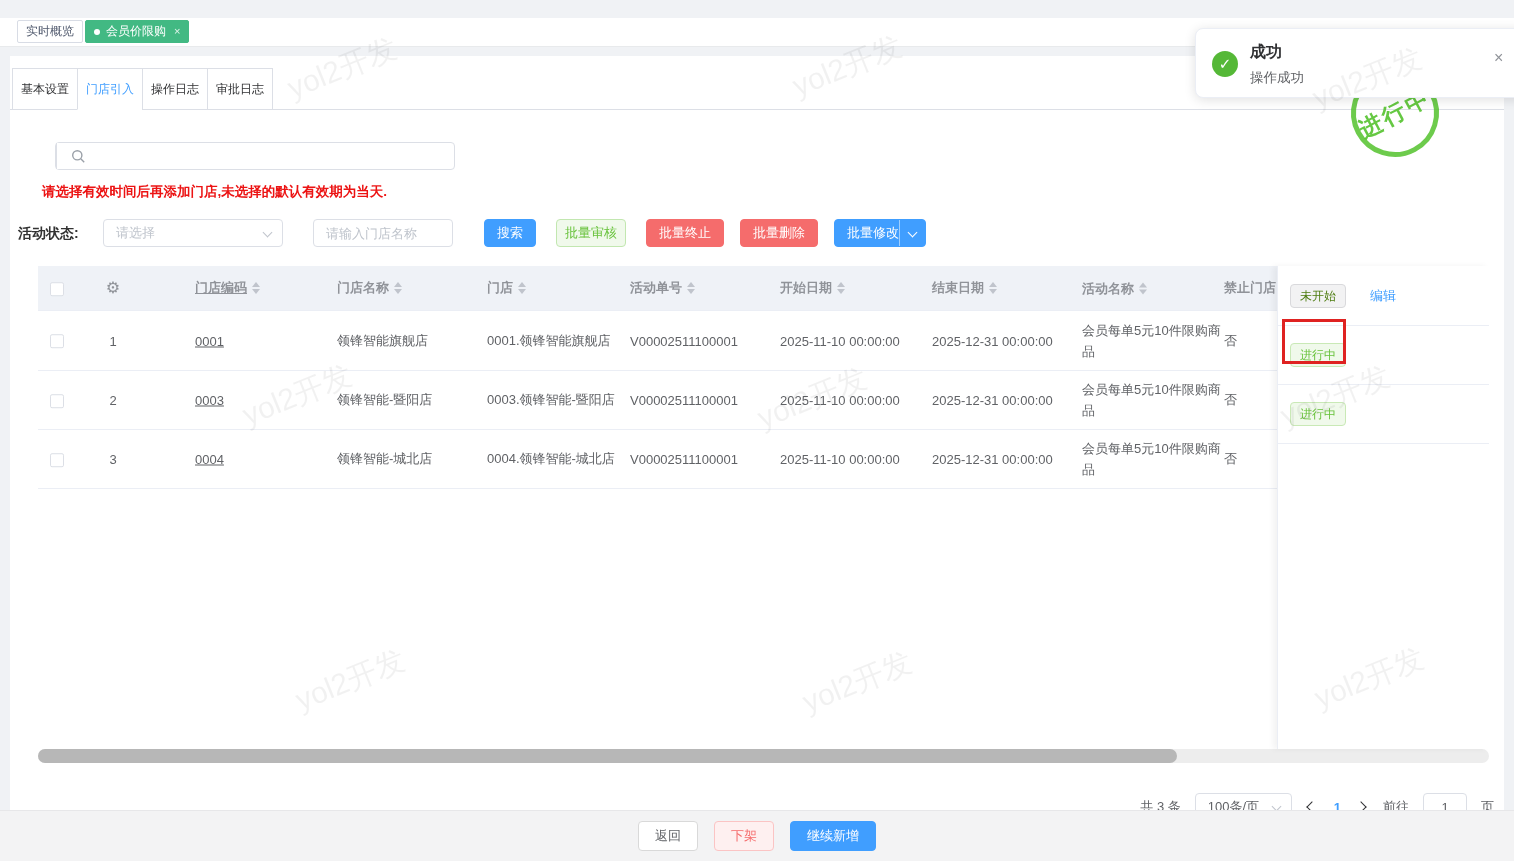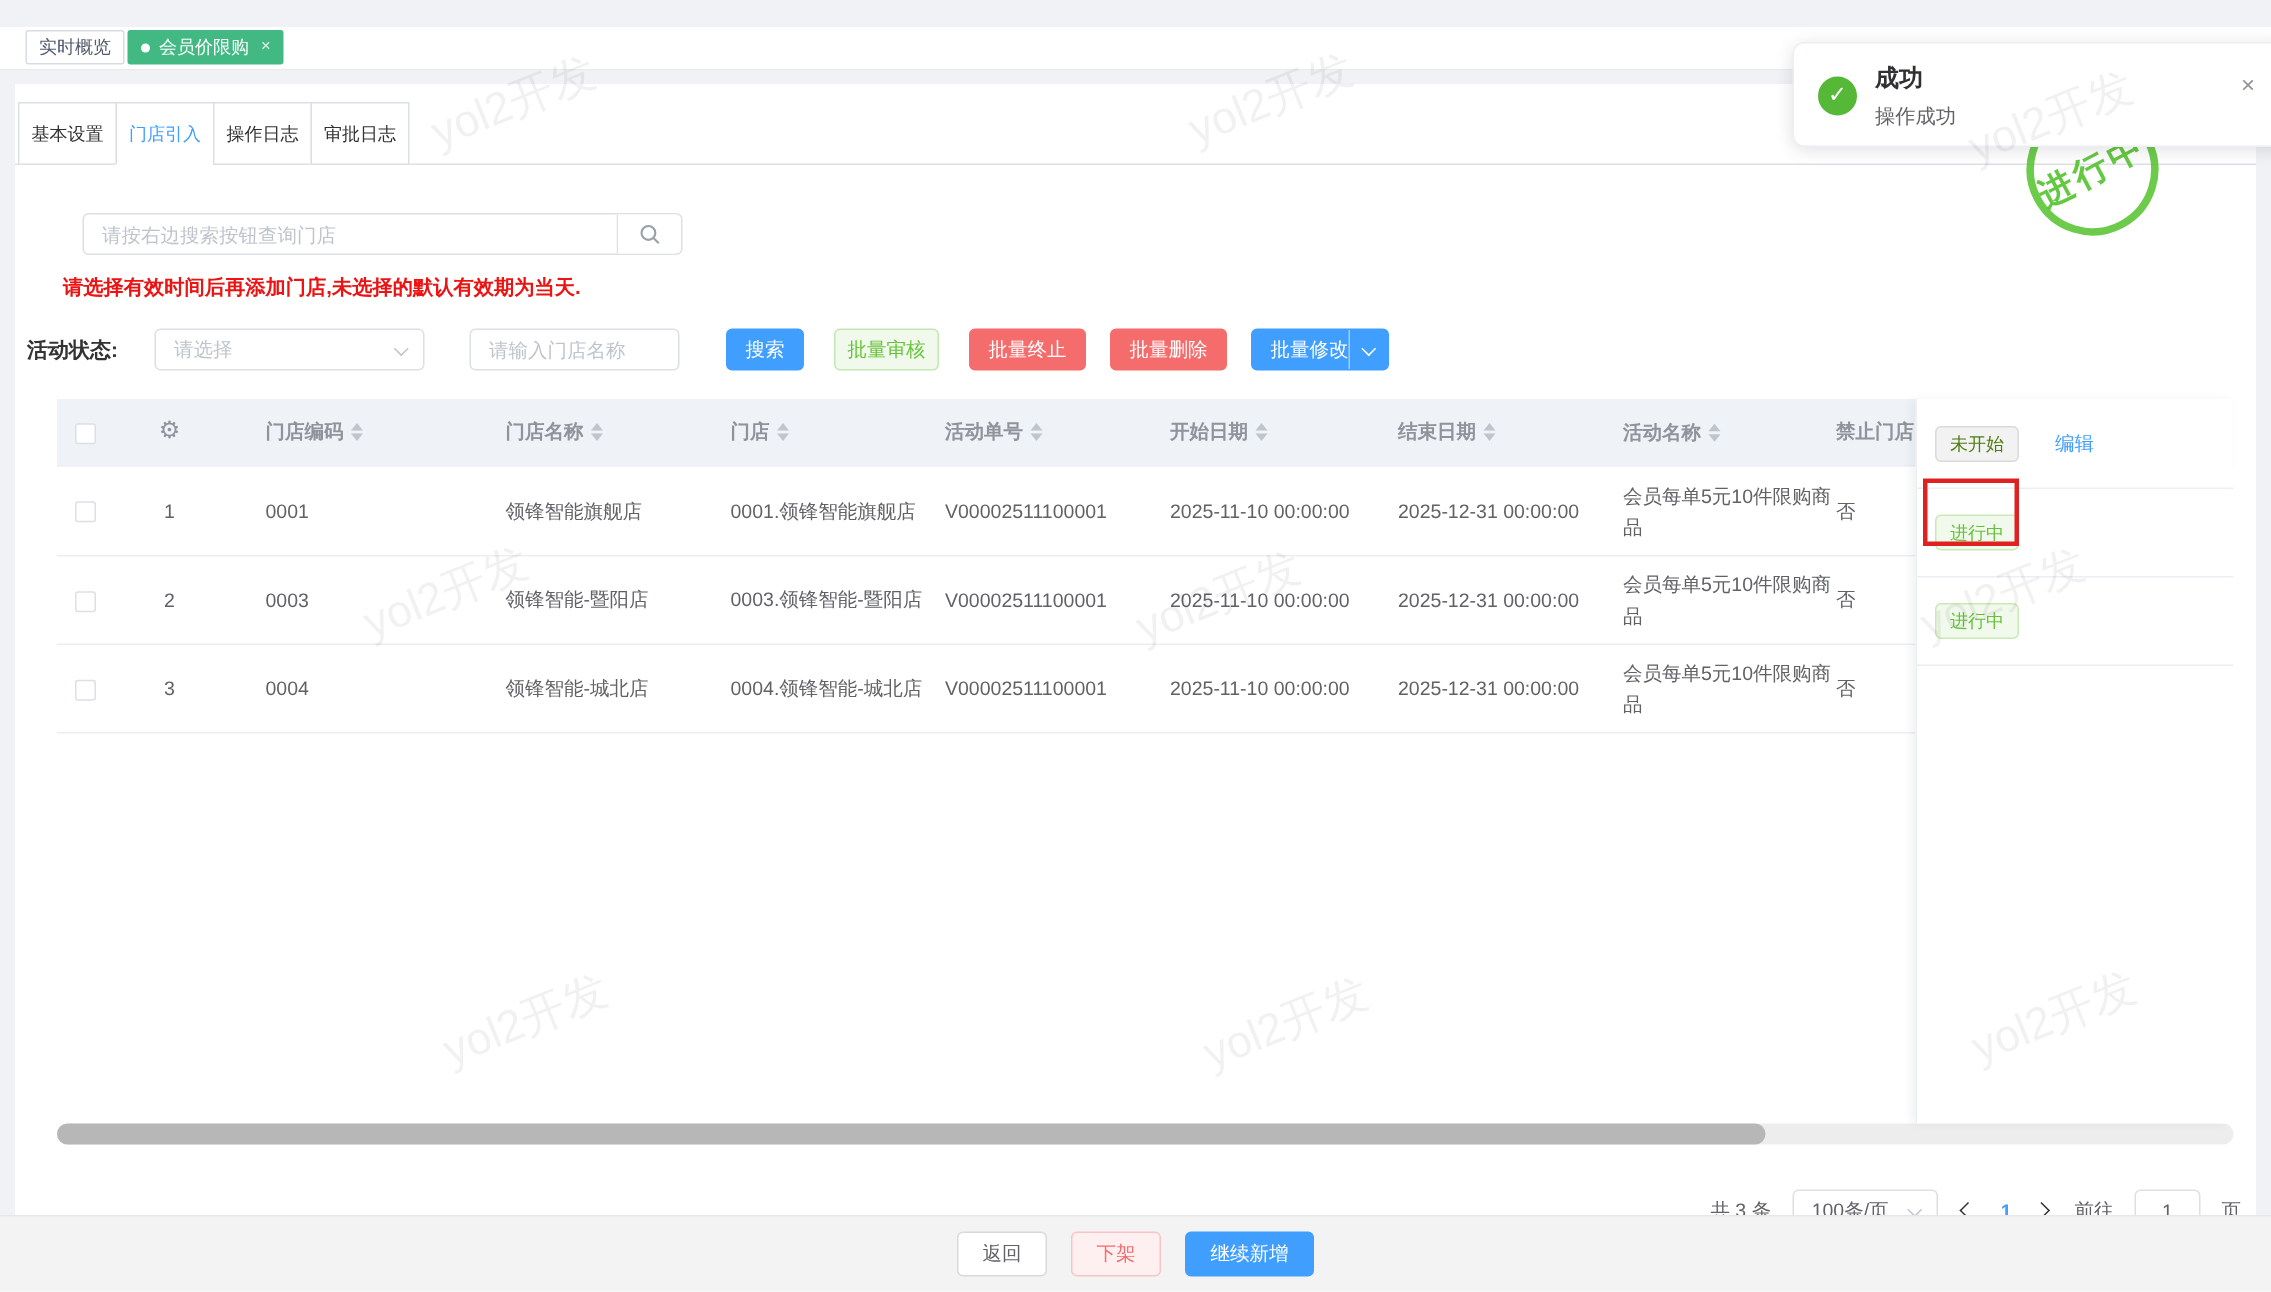--- a/index.html
+++ b/index.html
@@ -54,21 +54,21 @@
 
   
   .table { position:absolute; left:28px; top:210px; width:1451px; }
   .t-header { position:relative; height:45px; background:#eff2f7; border-bottom:1px solid #ebeef5; font-size:13px; font-weight:600; color:#909399; }
   .t-row { position:relative; height:59px; border-bottom:1px solid #ebeef5; font-size:13px; color:#606266; }
   .t-row.first { height:60px; }
   .cell { position:absolute; top:50%; transform:translateY(-50%); white-space:nowrap; }
   .hcell { display:flex; align-items:center; gap:5px; }
   .c-check { left:12px; }
   .c-idx { left:64px; width:22px; text-align:center; }
-  .c-code { left:139px; }
+  .c-code { left:157px;text-decoration:underline; }
   .c-name { left:299px; }
   .c-store { left:449px;justify-content:center; }
   .c-actno { left:592px; }
   .c-start { left:742px; }
   .c-end { left:894px; }
   .c-actname { left:1044px; width:150px; white-space:normal; line-height:21px; }
   .c-forbid { left:1186px; }
   .cb { display:inline-block; width:14px; height:14px; border:1px solid #dcdfe6; border-radius:2px; background:#fff; cursor:pointer; vertical-align:middle; }
   .gear { font-size:16px; color:#909399; line-height:1; cursor:pointer; }
   .caret-w { display:inline-flex; flex-direction:column; gap:2px; }
@@ -140,21 +140,20 @@
   <div class="card">
     <div class="tabs-line"></div>
     <div class="tabs">
       <div class="tab">基本设置</div>
       <div class="tab active">门店引入</div>
       <div class="tab">操作日志</div>
       <div class="tab">审批日志</div>
     </div>
 
     <div class="searchbox">
-      <input type="text" placeholder="请按右边搜索按钮查询门店" style="">
       <div class="search-append">
         <svg width="15" height="15" viewBox="0 0 15 15">
           <circle cx="6.3" cy="6.3" r="4.6" fill="none" stroke="#9aa0a8" stroke-width="1.4"></circle>
           <line x1="9.8" y1="9.8" x2="13.2" y2="13.2" stroke="#9aa0a8" stroke-width="1.4"></line>
         </svg>
       </div>
     </div>
 
     <div class="warning">请选择有效时间后再添加门店,未选择的默认有效期为当天.</div>
 

